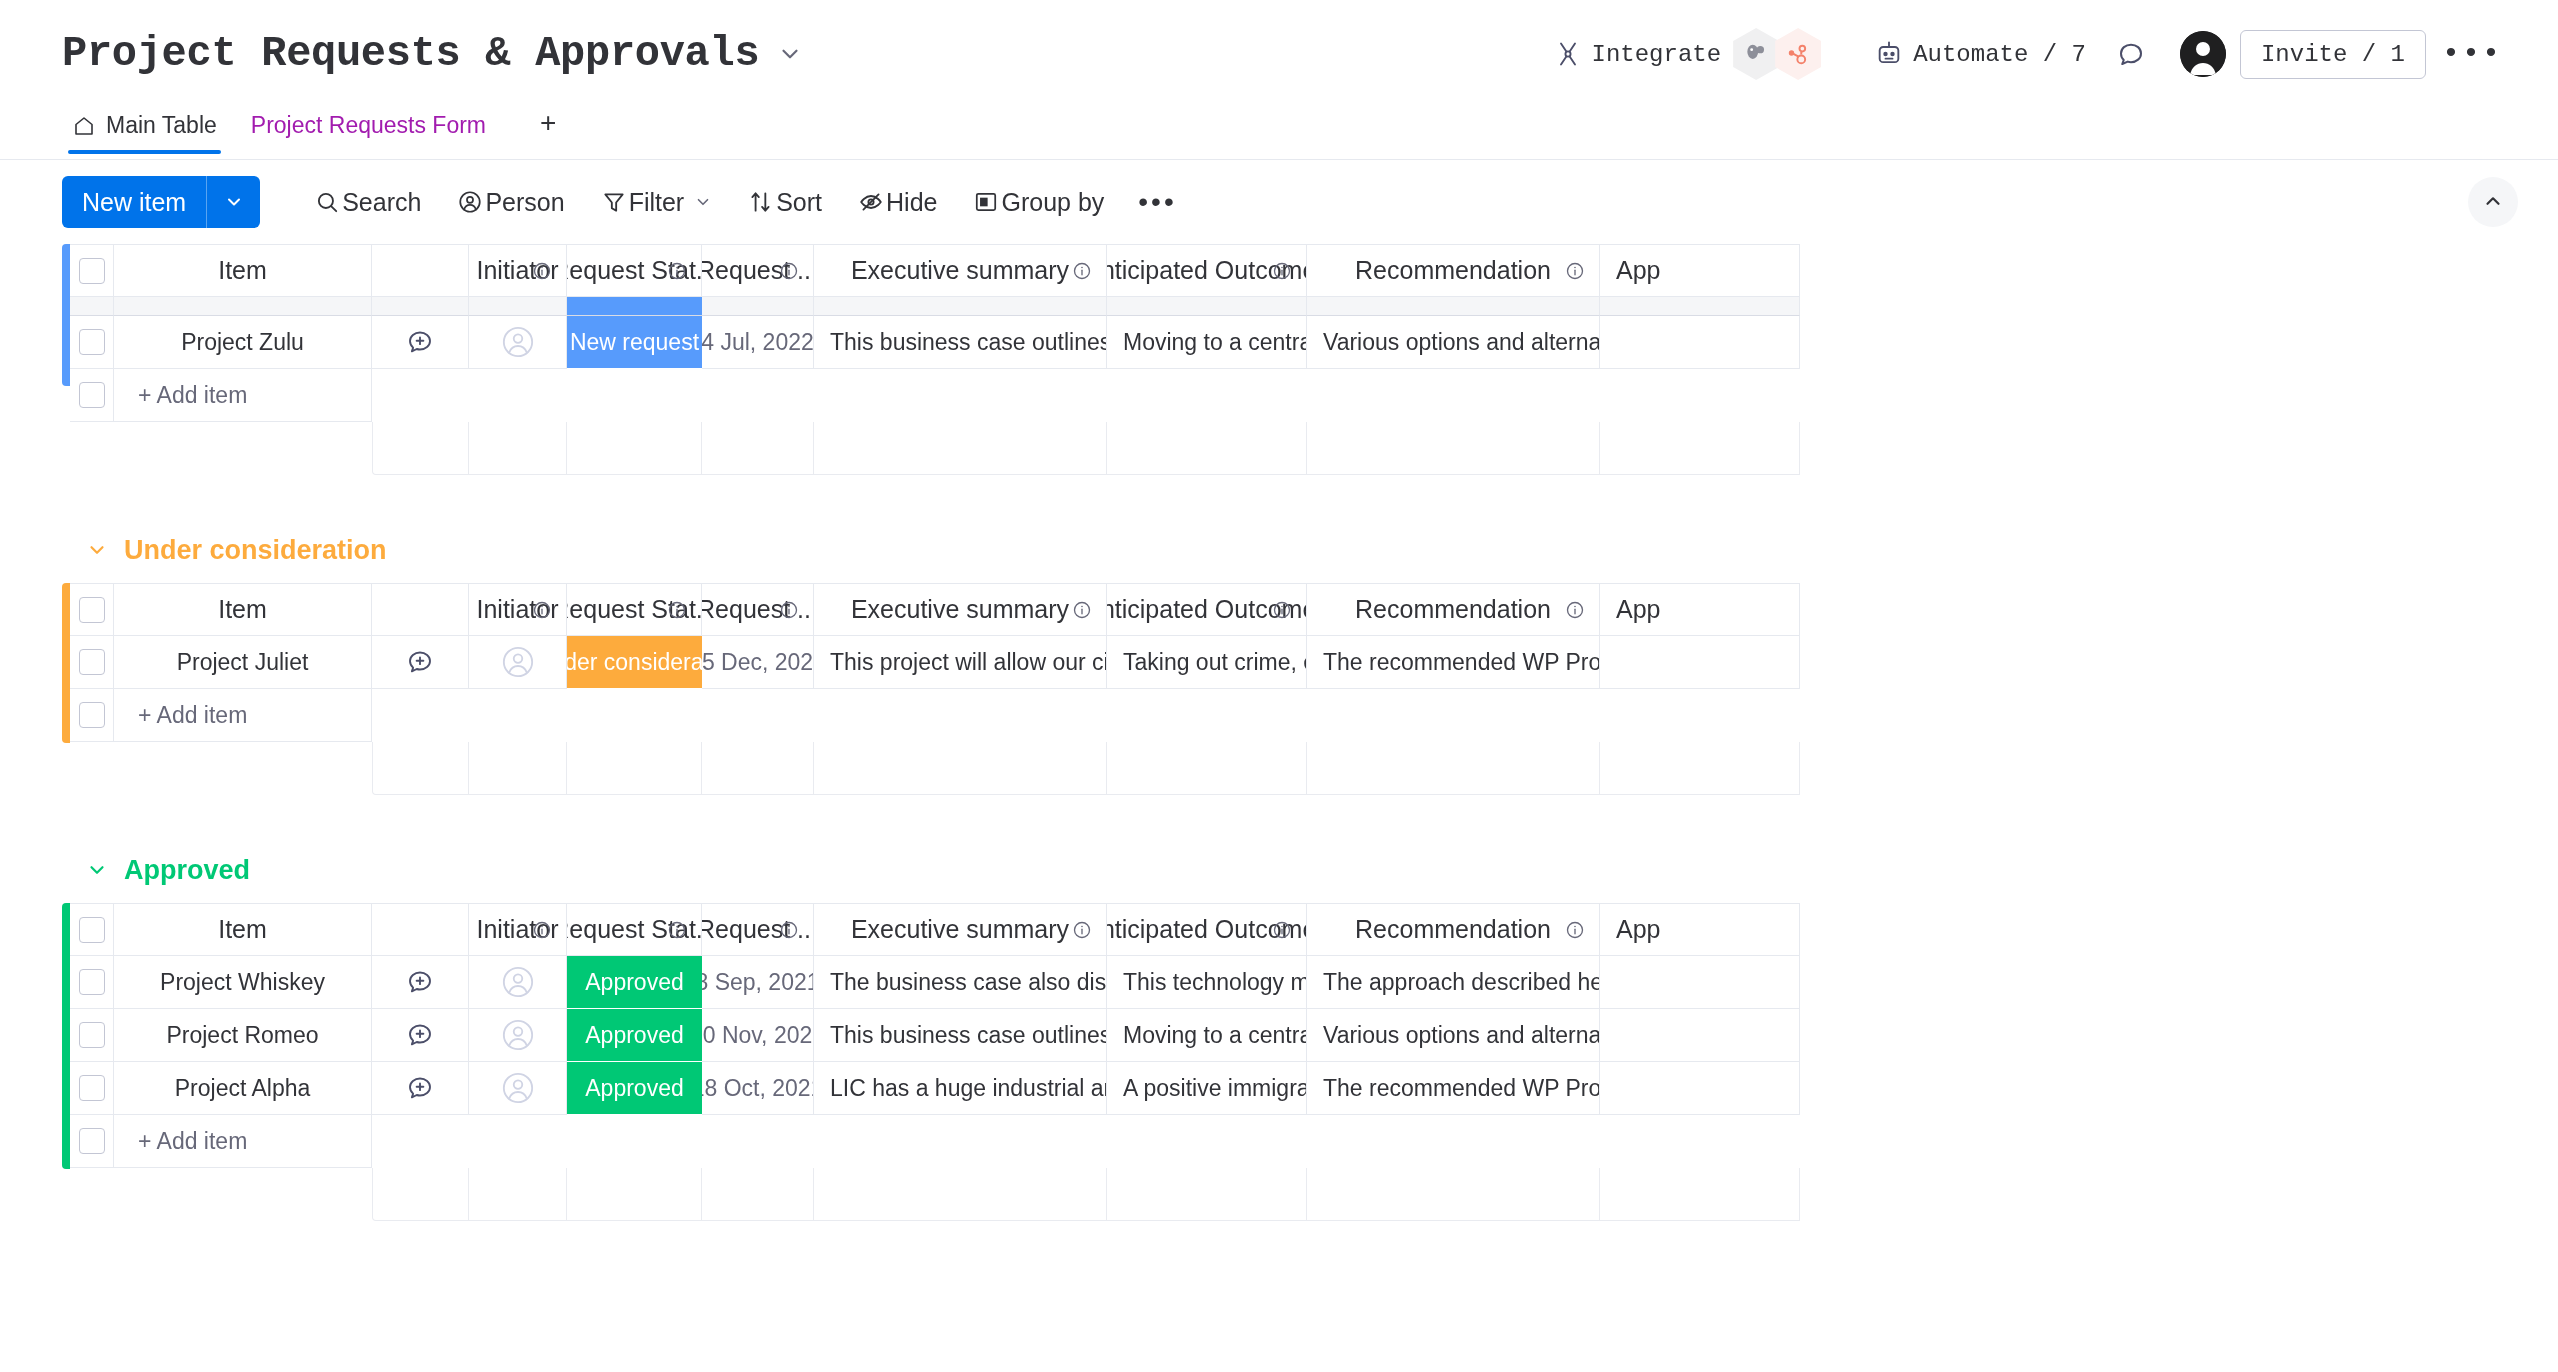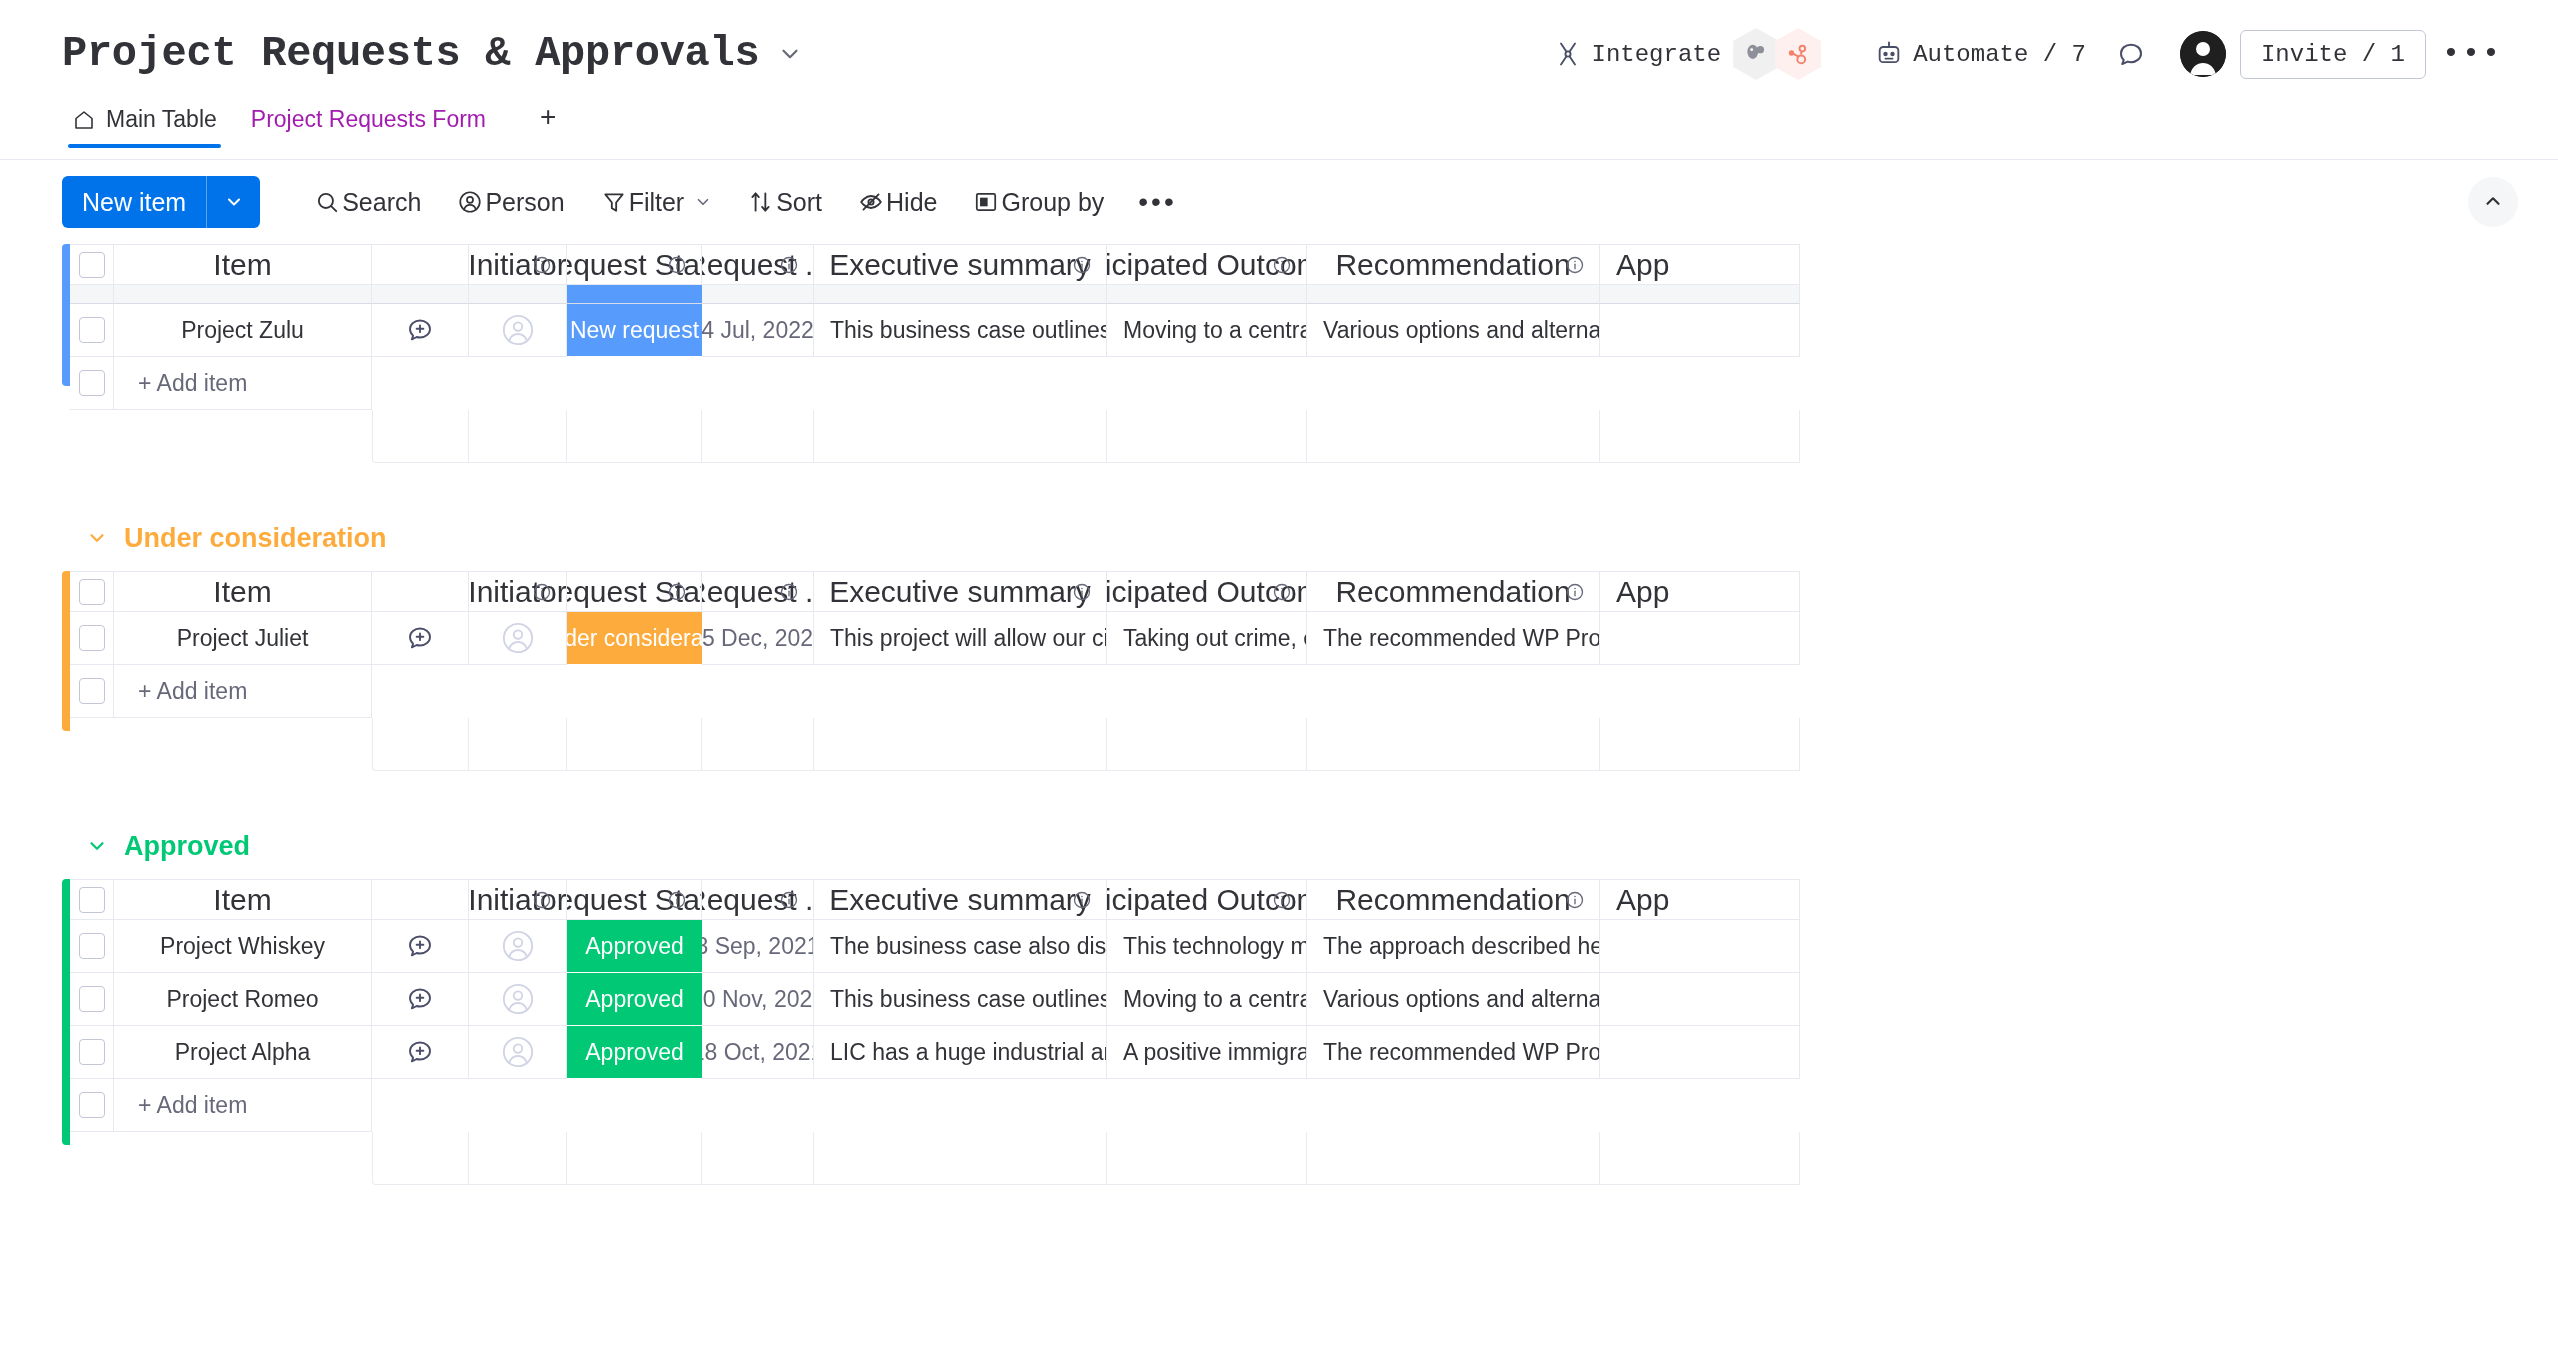--- a/index.html
+++ b/index.html
@@ -76,21 +76,21 @@
     color: #323338;
     background: #fff;
     white-space: nowrap;
   }
   .kebab { font-size: 30px; color: #323338; padding: 6px 16px; letter-spacing: 2px; }
   .chat-btn { padding: 8px 16px; display:flex; align-items:center; }
 
   
   .tabs {
     display: flex; align-items: flex-end;
-    padding: 0 0 12px 62px;
+    padding: 0 0 6px 62px;
     height: 52px;
     border-bottom: 1px solid #e6e9ef;
     gap: 0px;
   }
   .tab {
     display: flex; align-items: center; gap: 10px;
     font-size: 23px; color: #a21caf;
     padding: 0 24px 14px 10px;
     position: relative;
     white-space: nowrap;
@@ -167,21 +167,21 @@
     border-right: 1px solid #e6e9ef;
     border-bottom: 1px solid #e6e9ef;
     display: flex; align-items: center; justify-content: center;
     font-size: 23px;
     background: #fff;
     height: 53px;
     overflow: hidden;
     white-space: nowrap;
   }
   .hdr-cell {
-    height: 41px; font-size: 30px; color: #323338;
+    height: 53px; font-size: 25px; color: #323338;
     position: relative; justify-content: center;
     border-top: 1px solid #e6e9ef;
   }
   .hdr-cell .info {
     position: absolute; right: 14px; top: 50%; transform: translateY(-50%);
     color: #676879;
   }
   .cell.chk { border-right: 1px solid #e6e9ef; }
   .checkbox {
     width: 26px; height: 26px; border: 1px solid #c3c6d4;

